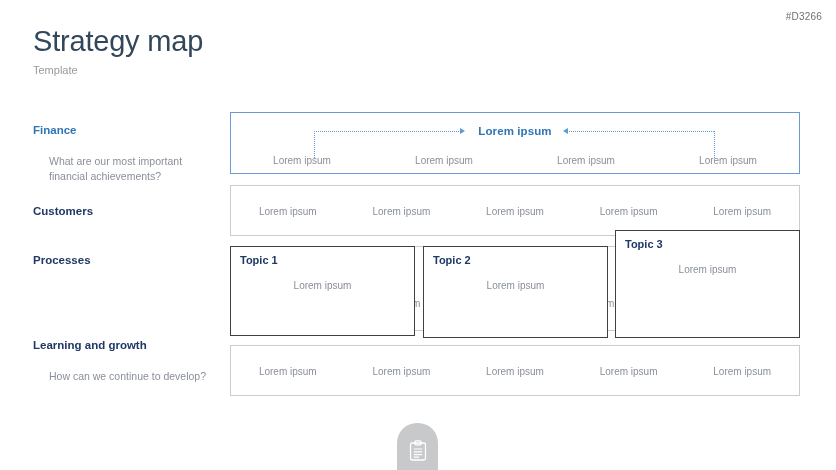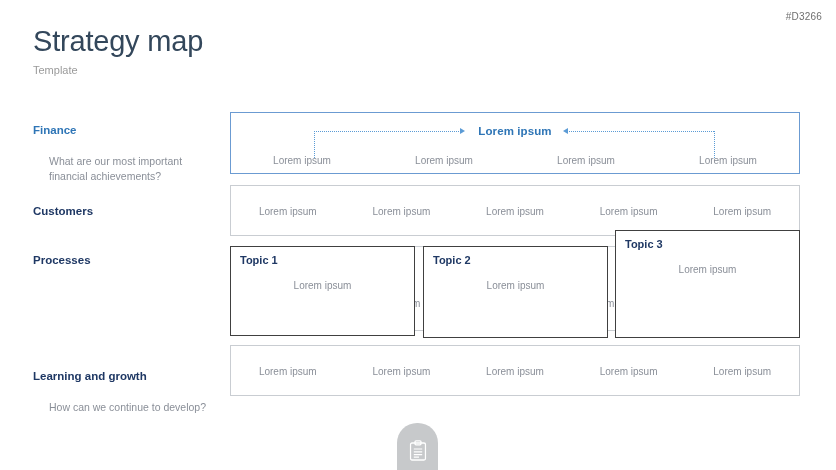--- a/index.html
+++ b/index.html
@@ -205,21 +205,21 @@
 </div>
 
 <div class="persp" style="top:205px">
   <p class="persp-title">Customers</p>
 </div>
 
 <div class="persp" style="top:254px">
   <p class="persp-title">Processes</p>
 </div>
 
-<div class="persp" style="top:370px">
+<div class="persp" style="top:339px">
   <p class="persp-title">Learning and growth</p>
   <p class="persp-desc">How can we continue to develop?</p>
 </div>
 
 <div class="panel finance" style="top:112px;height:62px">
 
   <div class="finance-center">Lorem ipsum</div>
 
   <div class="dot-v" style="left:83px"></div>
   <div class="dot-h" style="left:83px;width:147px"></div>

